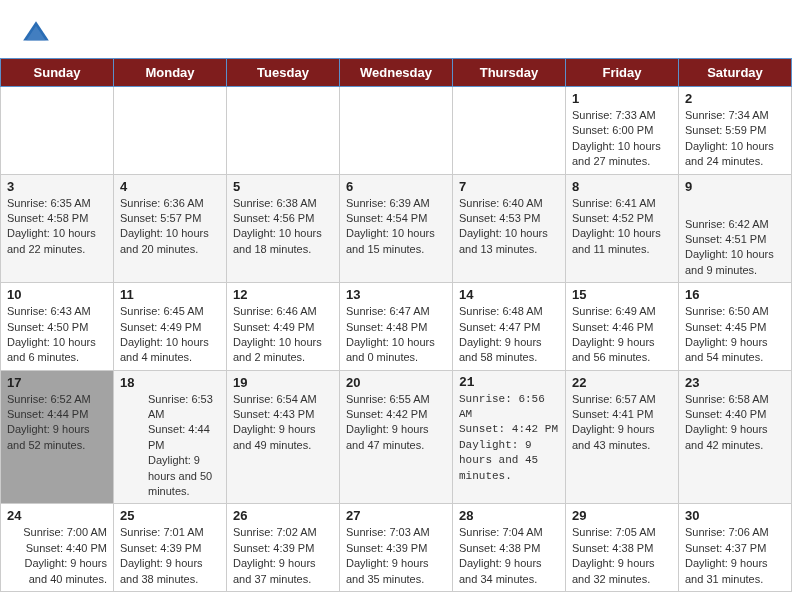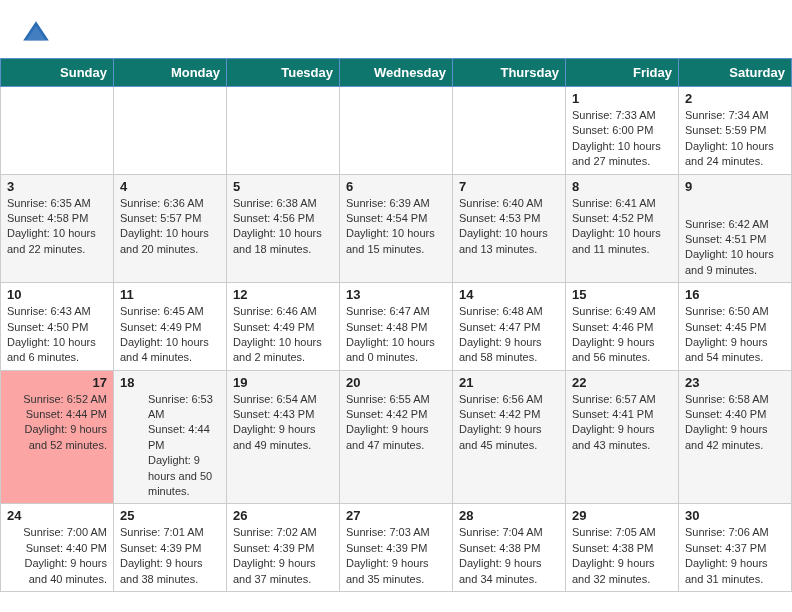--- a/index.html
+++ b/index.html
@@ -51,26 +51,26 @@
       font-size: 16px;
       color: #333;
       font-weight: bold;
     }
     .calendar {
       width: 100%;
       border-collapse: collapse;
       margin: 0;
     }
     .calendar thead tr th {
-      background: #0f766e;
+      background: #7f1d1d;
       color: #fff;
       font-size: 13px;
       font-weight: bold;
       padding: 6px 6px;
-      text-align: right;
+      text-align: center;
       border: 1px solid #5a90cc;
     }
     .calendar tbody tr td {
       border: 1px solid #ccc;
       vertical-align: top;
       padding: 4px 6px;
       width: 113px;
       min-height: 80px;
       font-size: 11px;
       color: #333;
@@ -231,21 +231,21 @@
 Daylight: 9 hours and 56 minutes.</div>
         </td>
         <td>
           <div class="day-number">16</div>
           <div class="day-info" style="white-space: pre-line;">Sunrise: 6:50 AM
 Sunset: 4:45 PM
 Daylight: 9 hours and 54 minutes.</div>
         </td>
       </tr>
       <tr>
-        <td style="background: #fca5a5; text-align: right;">
+        <td style="background: #a3a3a3;">
           <div class="day-number">17</div>
           <div class="day-info" style="white-space: pre-line;">Sunrise: 6:52 AM
 Sunset: 4:44 PM
 Daylight: 9 hours and 52 minutes.</div>
         </td>
         <td style="background: rgb(245, 245, 245);">
           <div class="day-number">18</div>
           <div class="day-info" style="white-space: pre-line; margin-left: 28px;">Sunrise: 6:53 AM
 Sunset: 4:44 PM
 Daylight: 9 hours and 50 minutes.</div>
@@ -255,21 +255,21 @@
           <div class="day-info" style="white-space: pre-line;">Sunrise: 6:54 AM
 Sunset: 4:43 PM
 Daylight: 9 hours and 49 minutes.</div>
         </td>
         <td style="background: rgb(245, 245, 245);">
           <div class="day-number">20</div>
           <div class="day-info" style="white-space: pre-line;">Sunrise: 6:55 AM
 Sunset: 4:42 PM
 Daylight: 9 hours and 47 minutes.</div>
         </td>
-        <td style="background: rgb(245, 245, 245);">
+        <td style="background: rgb(245, 245, 245); font-family: Liberation Mono, monospace;">
           <div class="day-number">21</div>
           <div class="day-info" style="white-space: pre-line;">Sunrise: 6:56 AM
 Sunset: 4:42 PM
 Daylight: 9 hours and 45 minutes.</div>
         </td>
         <td style="background: rgb(245, 245, 245);">
           <div class="day-number">22</div>
           <div class="day-info" style="white-space: pre-line;">Sunrise: 6:57 AM
 Sunset: 4:41 PM
 Daylight: 9 hours and 43 minutes.</div>

